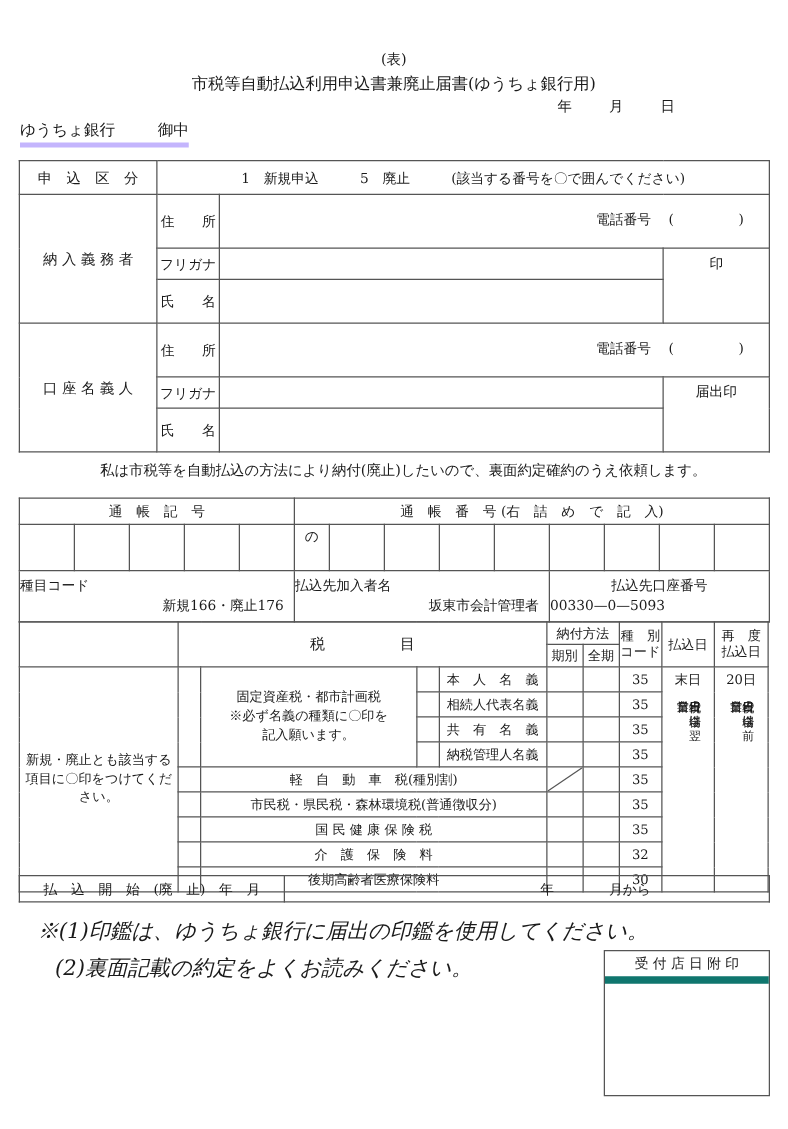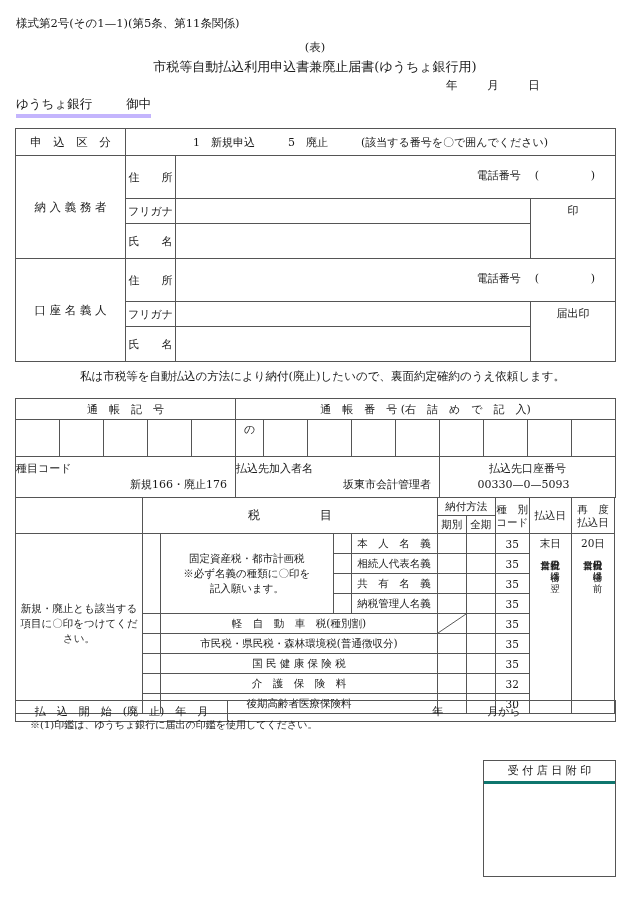--- a/index.html
+++ b/index.html
@@ -112,44 +112,43 @@
   .cell-multi {
     line-height: 1.45;
     font-size: 11px;
     padding: 2px 4px;
   }
 
   
   #t-start { left: 15px; top: 700px; width: 600px; }
 
   
-  #notes { left: 30px; top: 716px; font-size: 10px; line-height: 1.75; }
+  #notes { left: 30px; top: 731px; font-size: 17px; line-height: 1.75; font-style: italic; }
   #notes div { white-space: nowrap; }
   #notes .indent { padding-left: 14px; }
 
   
   #stamp-box {
     left: 483px; top: 760px; width: 133px; height: 117px;
     border: 1px solid #555;
     box-sizing: border-box;
   }
   #stamp-box .cap {
     height: 20px;
     line-height: 20px;
     text-align: center;
-    border-bottom: 3px solid #0f766e;
+    border-bottom: 6px solid #0f766e;
     font-size: 11px;
   }
 </style>
 </head>
 <body>
 
 <div class="page">
 
-  <div class="abs" id="form-code">様式第2号(その1—1)(第5条、第11条関係)</div>
 
   <div class="abs ctr" id="omote-label">(表)</div>
 
   <div class="abs ctr" id="doc-title">市税等自動払込利用申込書兼廃止届書(ゆうちょ銀行用)</div>
 
   <div class="abs" id="date-line">
     <span>年</span>
     <span>月</span>
     <span>日</span>
   </div>
@@ -268,21 +267,21 @@
         <td colspan="5" class="cell-multi" style="text-align:left;height:40px">
           <div style="text-align:left">種目コード</div>
           <div style="text-align:right;padding-right:8px">新規166・廃止176</div>
         </td>
         <td colspan="5" class="cell-multi" style="text-align:left">
           <div style="text-align:left">払込先加入者名</div>
           <div style="text-align:right;padding-right:8px">坂東市会計管理者</div>
         </td>
         <td colspan="4" class="cell-multi" style="text-align:left">
           <div style="text-align:center">払込先口座番号</div>
-          <div style="text-align:center;padding-right:8px">00330—0—5093</div>
+          <div style="text-align:left;padding-right:8px">00330—0—5093</div>
         </td>
       </tr>
     </tbody>
   </table>
 
   <table class="form" id="t-tax">
     <colgroup>
       <col style="width:127px">
       <col style="width:18px">
       <col style="width:172px">
@@ -423,19 +422,20 @@
     <tbody>
       <tr>
         <td class="ctr" style="height:20px">払　込　開　始　(廃　止)　年　月</td>
         <td class="pl4" style="padding-left:110px">年　　　　月から</td>
       </tr>
     </tbody>
   </table>
 
   <div class="abs" id="notes">
     <div>※(1)印鑑は、ゆうちょ銀行に届出の印鑑を使用してください。</div>
+    <div class="indent">(2)裏面記載の約定をよくお読みください。</div>
   </div>
 
   <div class="abs" id="stamp-box">
     <div class="cap">受 付 店 日 附 印</div>
   </div>
 
 </div>
 
 </body></html>

